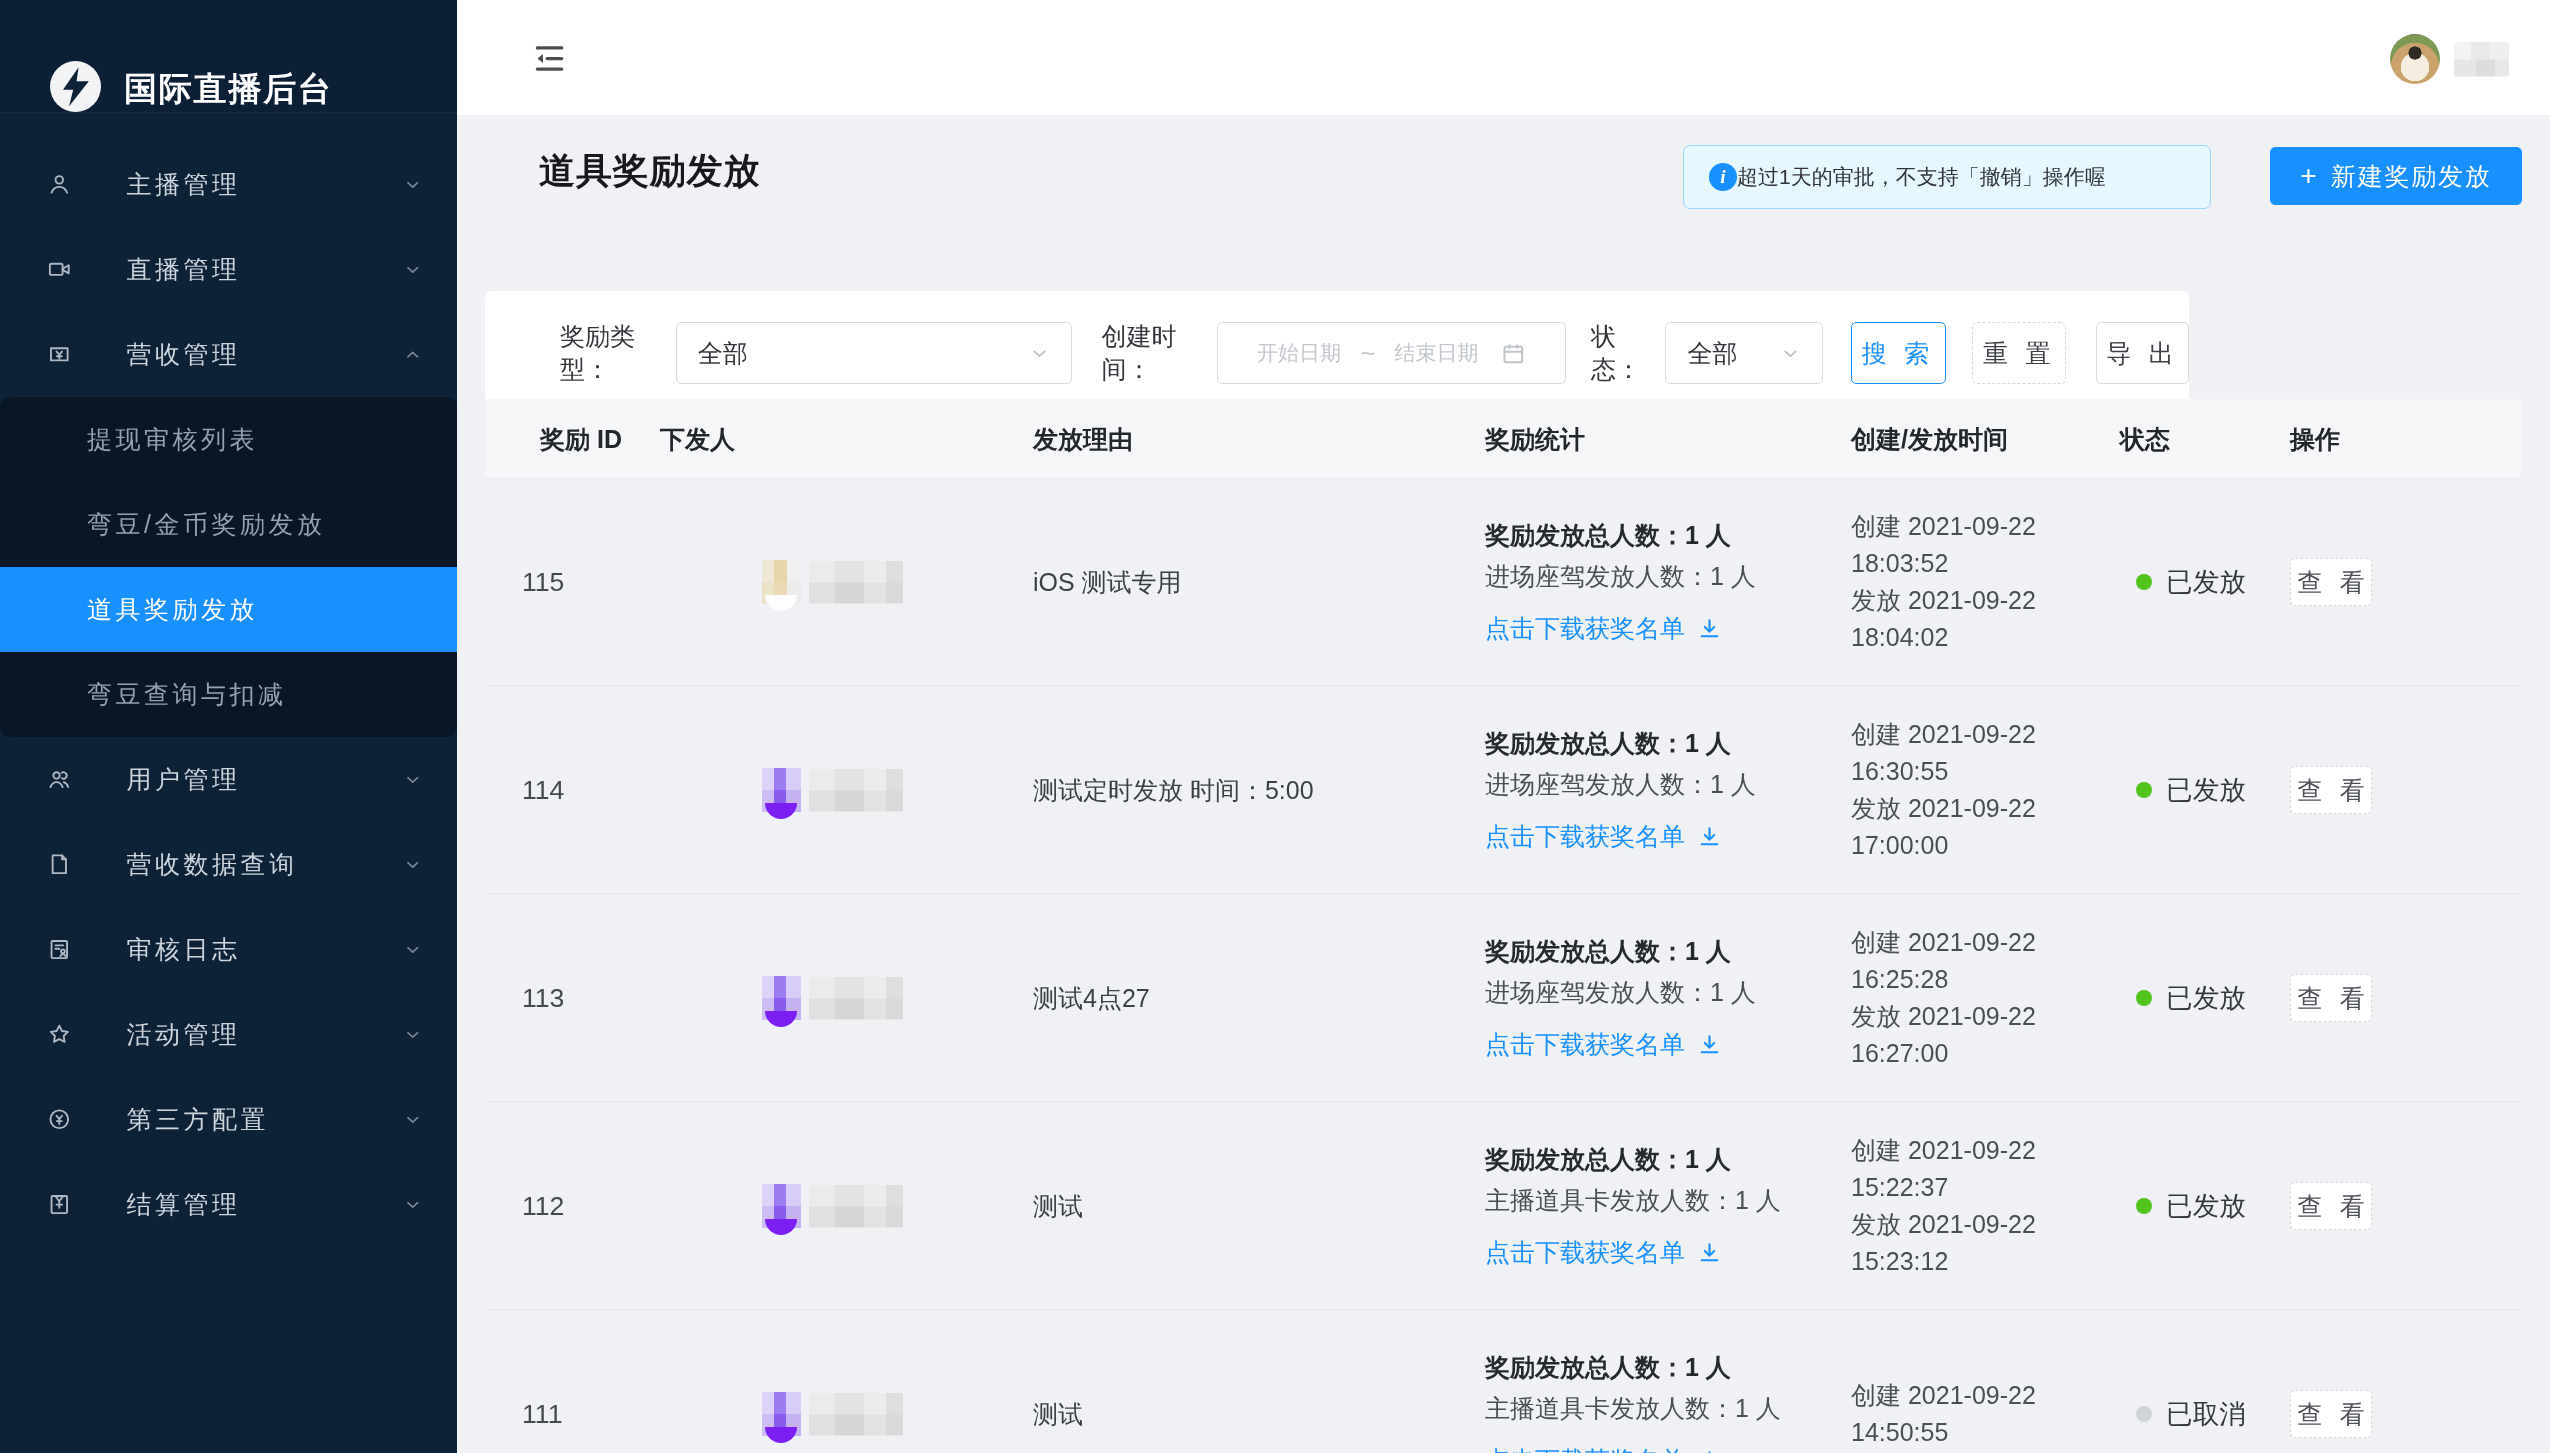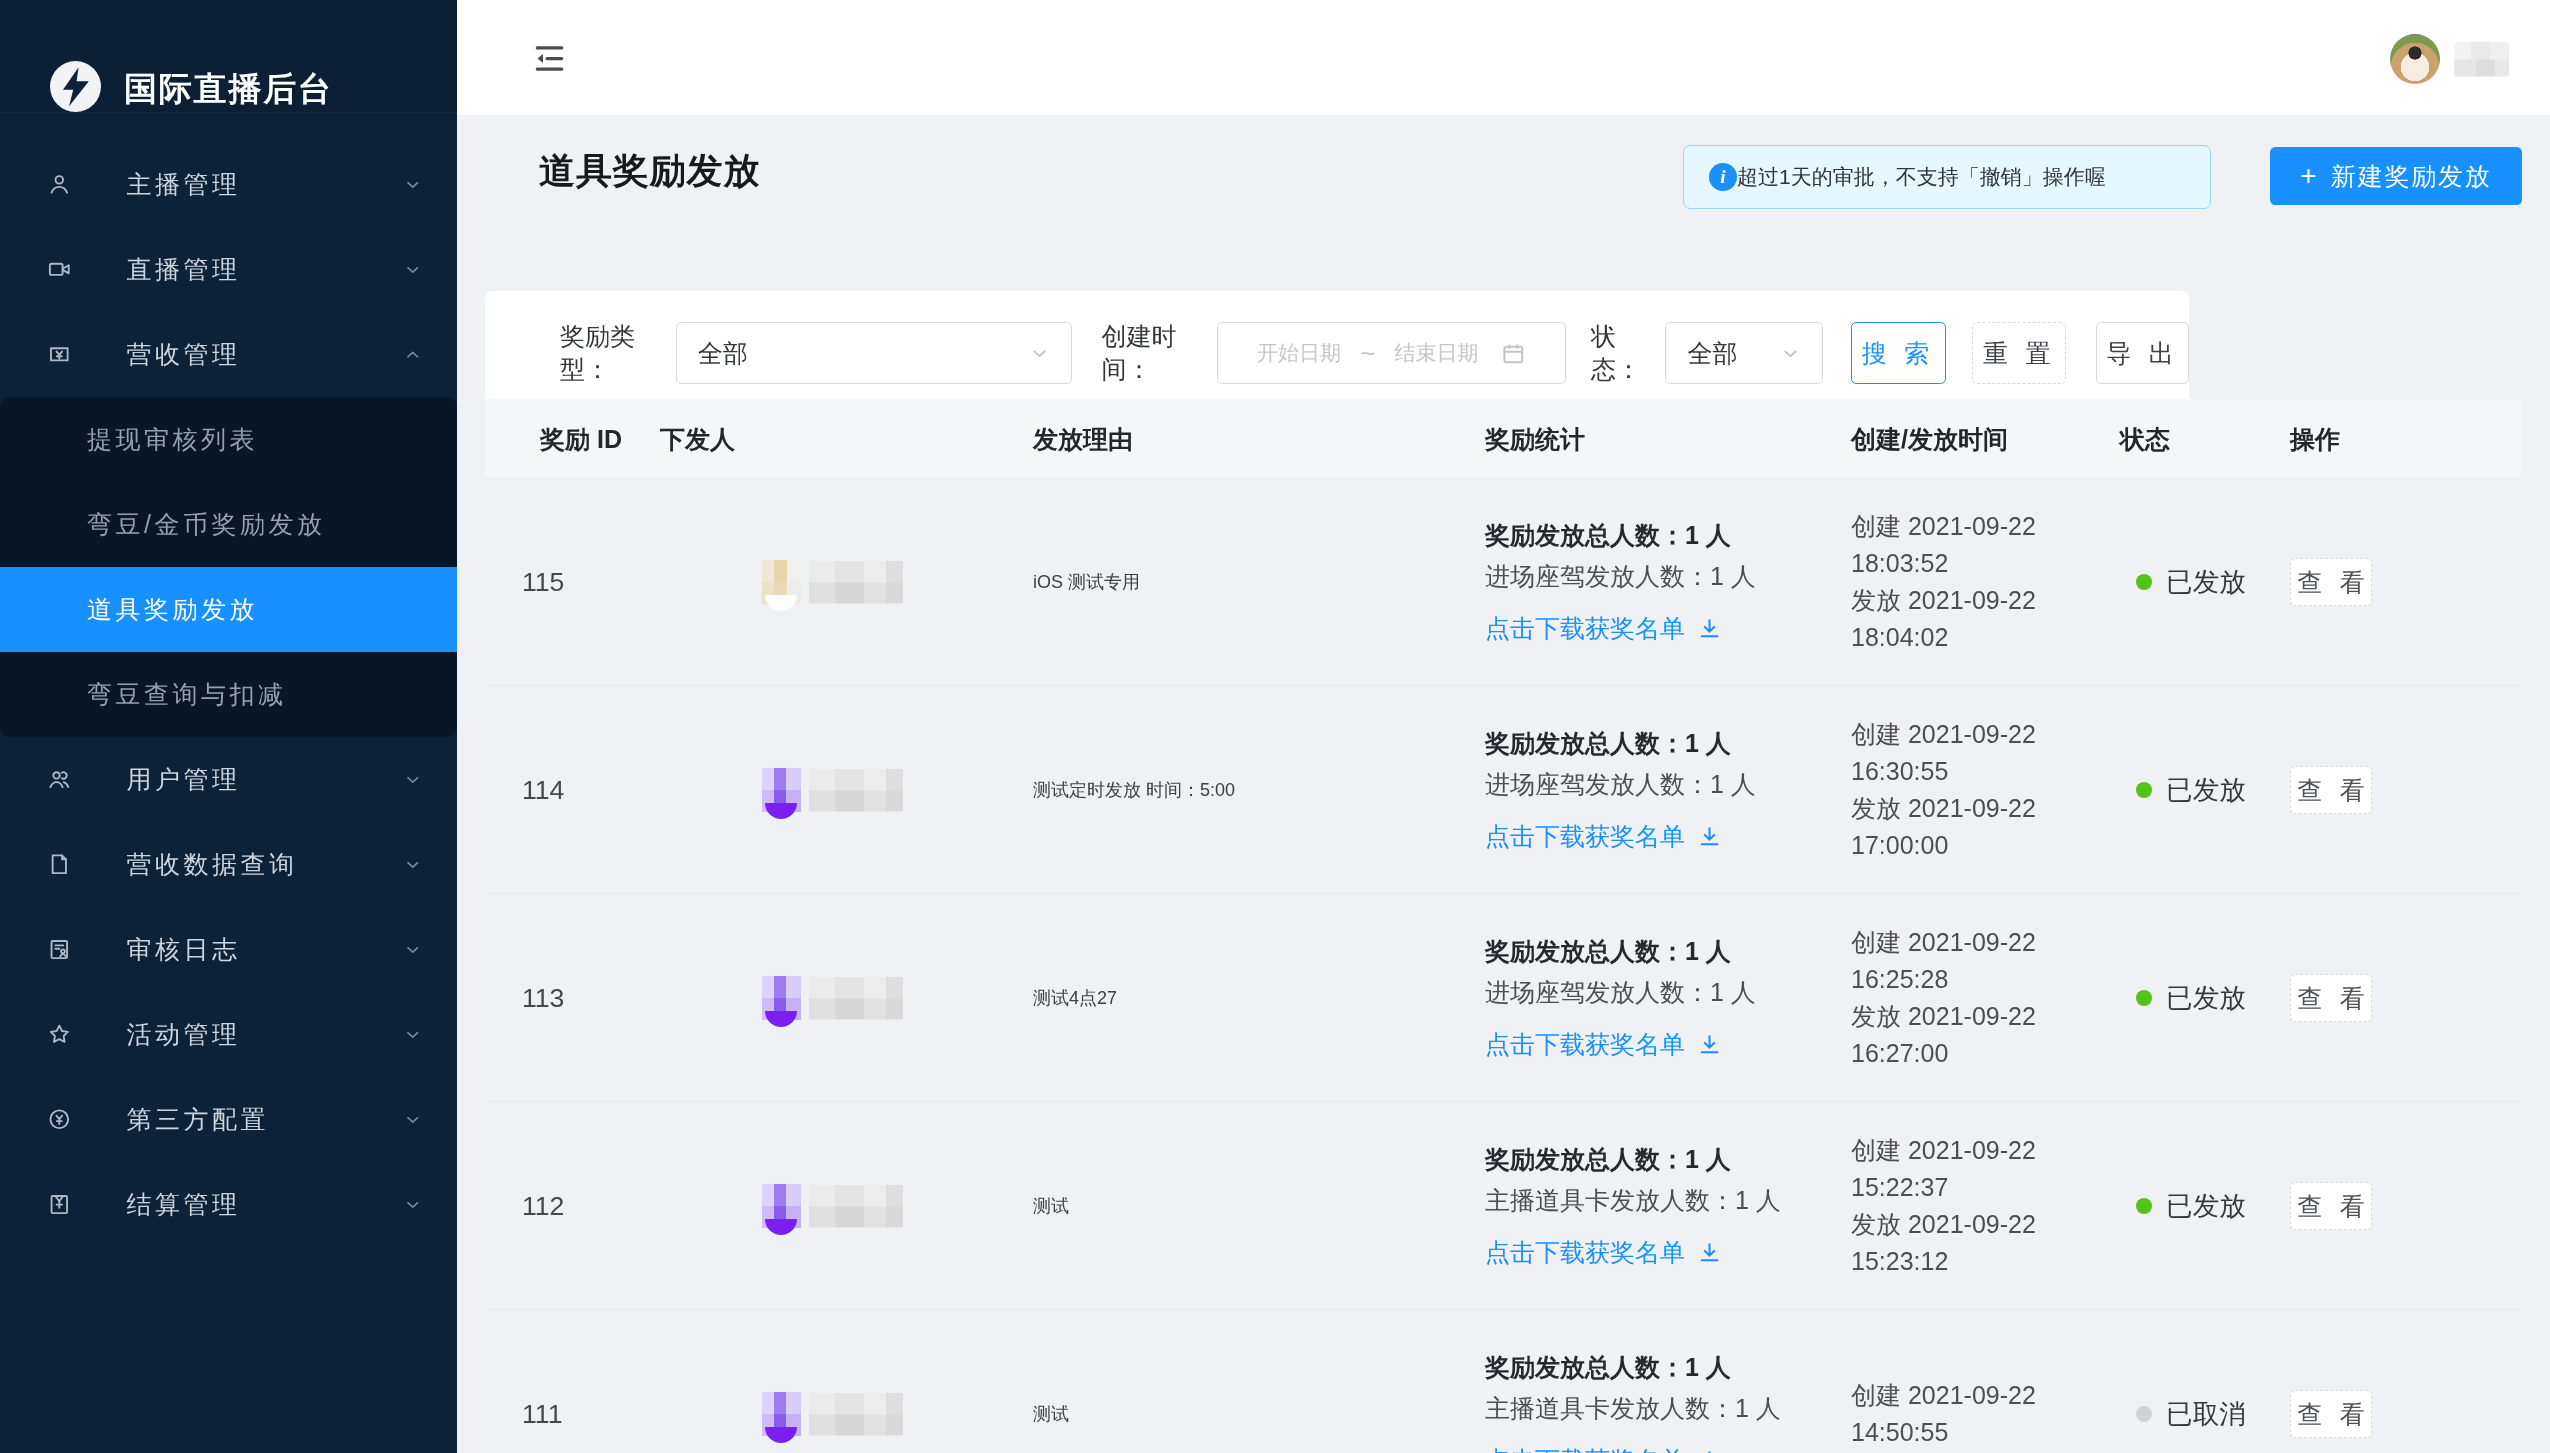--- a/index.html
+++ b/index.html
@@ -91,21 +91,21 @@
   
   .thead { position:absolute; left:28px; top:284px; width:2036px; height:80px;
     background:#f5f6f8; border-bottom:1.8px solid #e8eaee; }
   .th { position:absolute; top:0; height:80px; display:flex; align-items:center;
     font-size:25px; font-weight:bold; color:#23262b; }
   .tbody { position:absolute; left:28px; top:363px; width:2036px; }
   .trow { position:relative; width:2036px; height:208px; border-bottom:1.8px solid #e5e7ea; }
   .td { position:absolute; top:0; height:208px; display:flex; flex-direction:column; justify-content:center; }
   .td-id { font-size:26.6px; color:#45494f; }
   .td-issuer { flex-direction:row; align-items:center; }
-  .td-reason { font-size:18px; color:#3c4046; }
+  .td-reason { font-size:25px; color:#3c4046; }
   .stat1 { font-size:25px; font-weight:bold; color:#26292e; line-height:41px;}
   .stat2 { font-size:25px; color:#4a4e55; line-height:41px; }
   .dl-link { margin-top:10.6px; font-size:25px; color:#1890ff; cursor:pointer;
     display:flex; align-items:center; line-height:41px;}
   .dl-ico { width:25px; height:25px; margin-left:12.4px; color:#1890ff;}
   .dl-ico svg { width:25px; height:25px; display:block;}
   .td-time { font-size:25px; color:#4a4e55; line-height:37px; }
   .td-status { flex-direction:row; align-items:center; }
   .dot { width:16px; height:16px; border-radius:50%; flex:0 0 auto;}
   .dot.success { background:#52c41a; }

